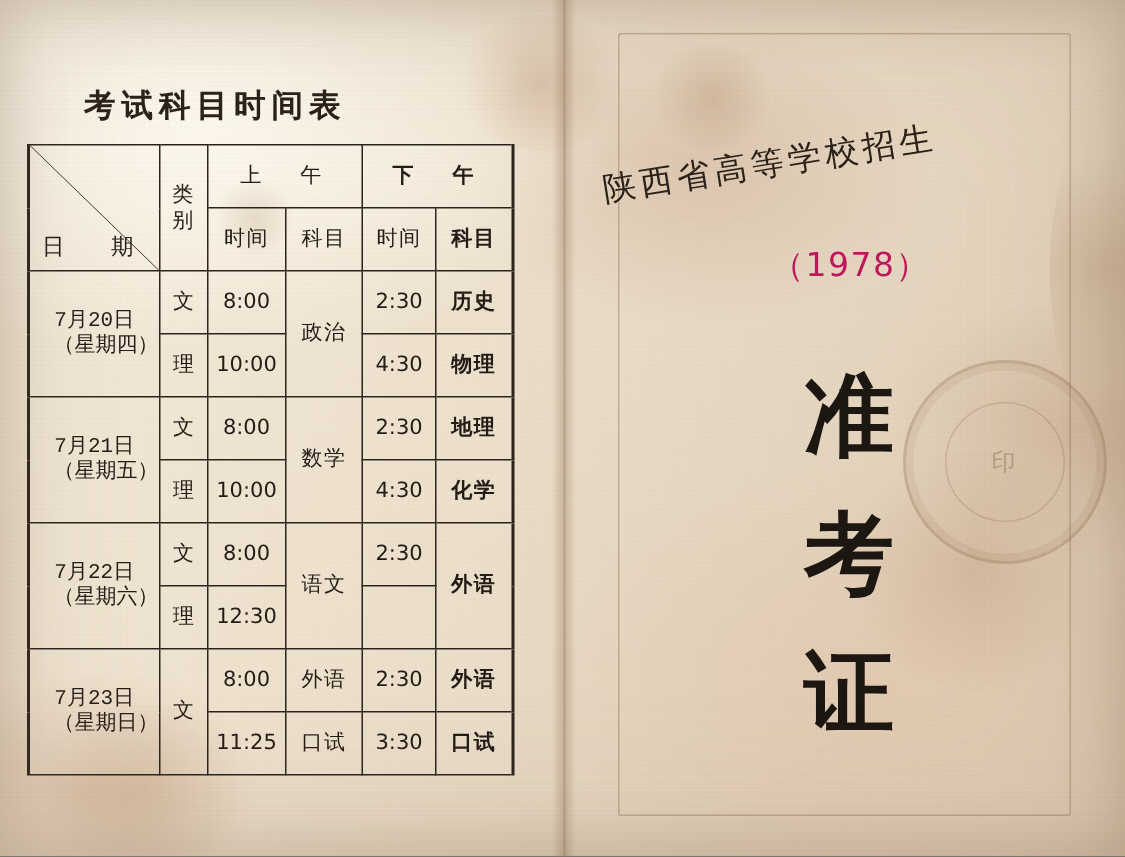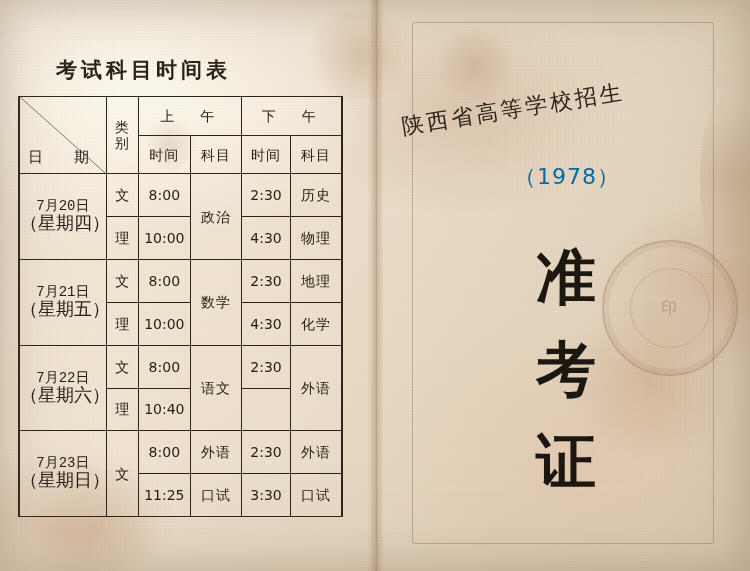--- a/index.html
+++ b/index.html
@@ -95,25 +95,25 @@
   table.exam td {
     border: 1px solid #2c241c;
     text-align: center;
     vertical-align: middle;
     font-family: "DejaVu Sans", sans-serif;
     font-size: 14px;
     padding: 0;
     line-height: 1.15;
   }
   table.exam .outer-l { border-left-width: 2px; font-family: Liberation Mono, monospace; }
-  table.exam .outer-r { border-right-width: 2px; }
+  table.exam .outer-r { border-right-width: 2px; font-weight: bold; }
   .hdr { font-size: 15px; font-weight: normal; letter-spacing: 1px; }
   .hdr-big { font-size: 16px; letter-spacing: 6px; }
   .datecell { font-size: 15px; line-height: 1.5; white-space: nowrap; }
-  .datecell .wd { font-size: 18px; text-align: right; }
+  .datecell .wd { font-size: 14px; text-align: right; }
   .tcol { font-size: 13px; line-height: 1.25; white-space: nowrap; }
   .subj { font-size: 15px; letter-spacing: 1px; }
   .lei { font-size: 14px; }
   .cellpad { padding: 2px 1px; }
 
   
   .diag {
     position: relative;
     overflow: hidden;
   }
@@ -155,21 +155,21 @@
     transform: rotate(-9deg);
     transform-origin: left center;
     font-family: "DejaVu Sans", sans-serif;
   }
   .year {
     position: absolute;
     left: 0; right: 0;
     top: 162px;
     text-align: center;
     font-size: 22px;
-    color: #0369a1;
+    color: #be185d;
     letter-spacing: 1px;
   }
   .bigchar {
     position: absolute;
     left: 0; right: 0;
     text-align: center;
     font-size: 60px;
     font-weight: bold;
     color: #1d1711;
     letter-spacing: 2px;
@@ -306,21 +306,21 @@
               <div class="wd">（星期六）</div>
             </td>
             <td class="lei">文</td>
             <td class="tcol">8:00</td>
             <td rowspan="2" class="subj">语文</td>
             <td class="tcol">2:30</td>
             <td rowspan="2" class="subj outer-r">外语</td>
           </tr>
           <tr>
             <td class="lei">理</td>
-            <td class="tcol">10:40</td>
+            <td class="tcol">12:30</td>
             <td class="tcol"></td>
           </tr>
 
           <tr>
             <td rowspan="2" class="outer-l datecell">
               <div>7月23日</div>
               <div class="wd">（星期日）</div>
             </td>
             <td rowspan="2" class="lei">文</td>
             <td class="tcol">8:00</td>

